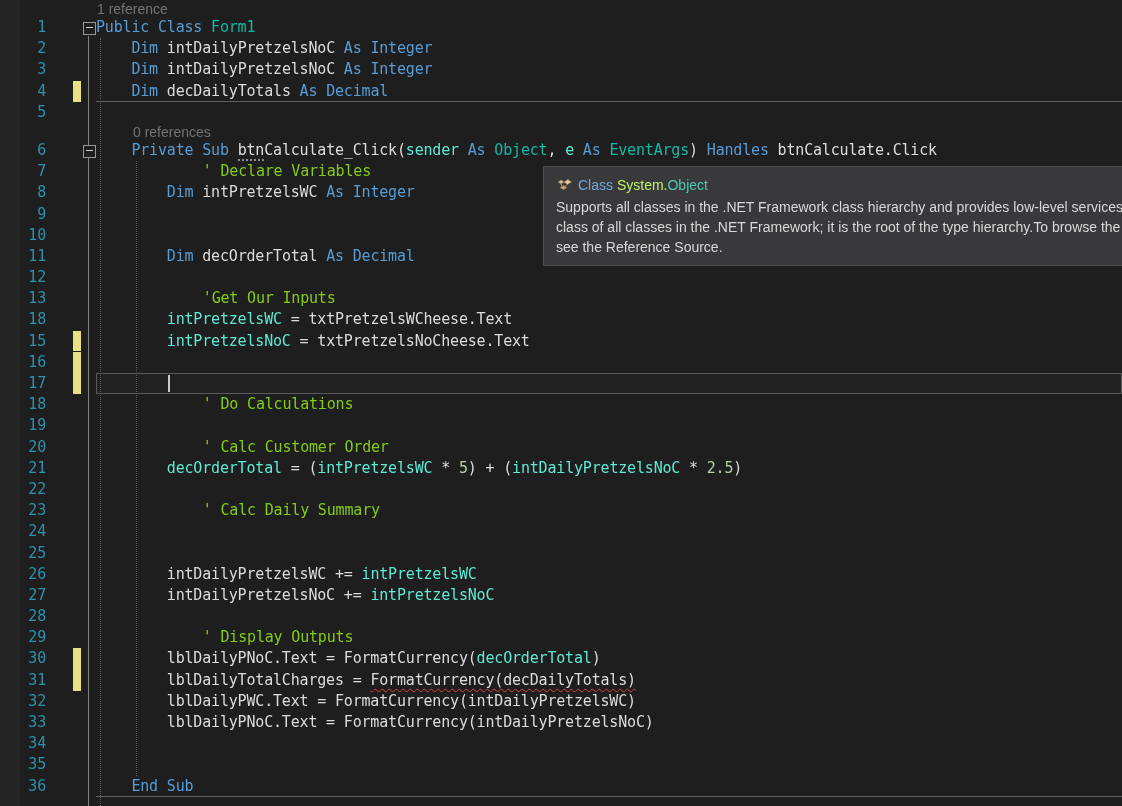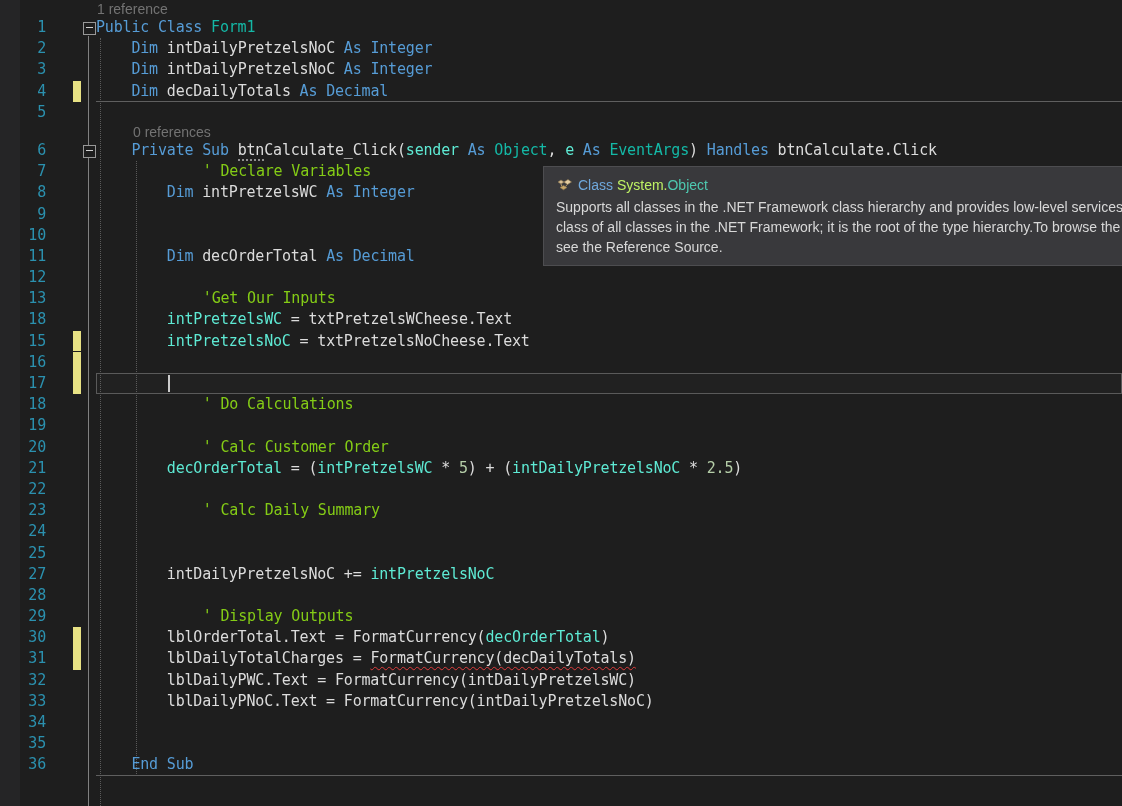--- a/index.html
+++ b/index.html
@@ -162,35 +162,39 @@
         <span class="code"><span class="tk-pln">        </span><span class="tk-com">' Calc Daily Summary</span></span>
       </div>
       <div class="row">
         <span class="lnum">24</span>
       </div>
       <div class="row">
         <span class="lnum">25</span>
         <span class="code"></span>
       </div>
       <div class="row">
+        <span class="lnum">26</span>
+        <span class="code"><span class="tk-pln">        intDailyPretzelsWC += </span><span class="tk-loc">intPretzelsWC</span></span>
+      </div>
+      <div class="row">
         <span class="lnum">27</span>
         <span class="code"><span class="tk-pln">        intDailyPretzelsNoC += </span><span class="tk-loc">intPretzelsNoC</span></span>
       </div>
       <div class="row">
         <span class="lnum">28</span>
         <span class="code"></span>
       </div>
       <div class="row">
         <span class="lnum">29</span>
         <span class="code"><span class="tk-pln">        </span><span class="tk-com">' Display Outputs</span></span>
       </div>
       <div class="row">
         <span class="lnum">30</span>
         <div class="change-bar"></div>
-        <span class="code"><span class="tk-pln">        lblOrderTotal.Text = FormatCurrency(</span><span class="tk-loc">decOrderTotal</span><span class="tk-pln">)</span></span>
+        <span class="code"><span class="tk-pln">        lblDailyPNoC.Text = FormatCurrency(</span><span class="tk-loc">decOrderTotal</span><span class="tk-pln">)</span></span>
       </div>
       <div class="row">
         <span class="lnum">31</span>
         <div class="change-bar"></div>
         <span class="code"><span class="tk-pln">        lblDailyTotalCharges = </span><span class="tk-pln u-wavy">FormatCurrency(decDailyTotals)</span></span>
       </div>
       <div class="row">
         <span class="lnum">32</span>
         <span class="code"><span class="tk-pln">        lblDailyPWC.Text = FormatCurrency(intDailyPretzelsWC)</span></span>
       </div>

